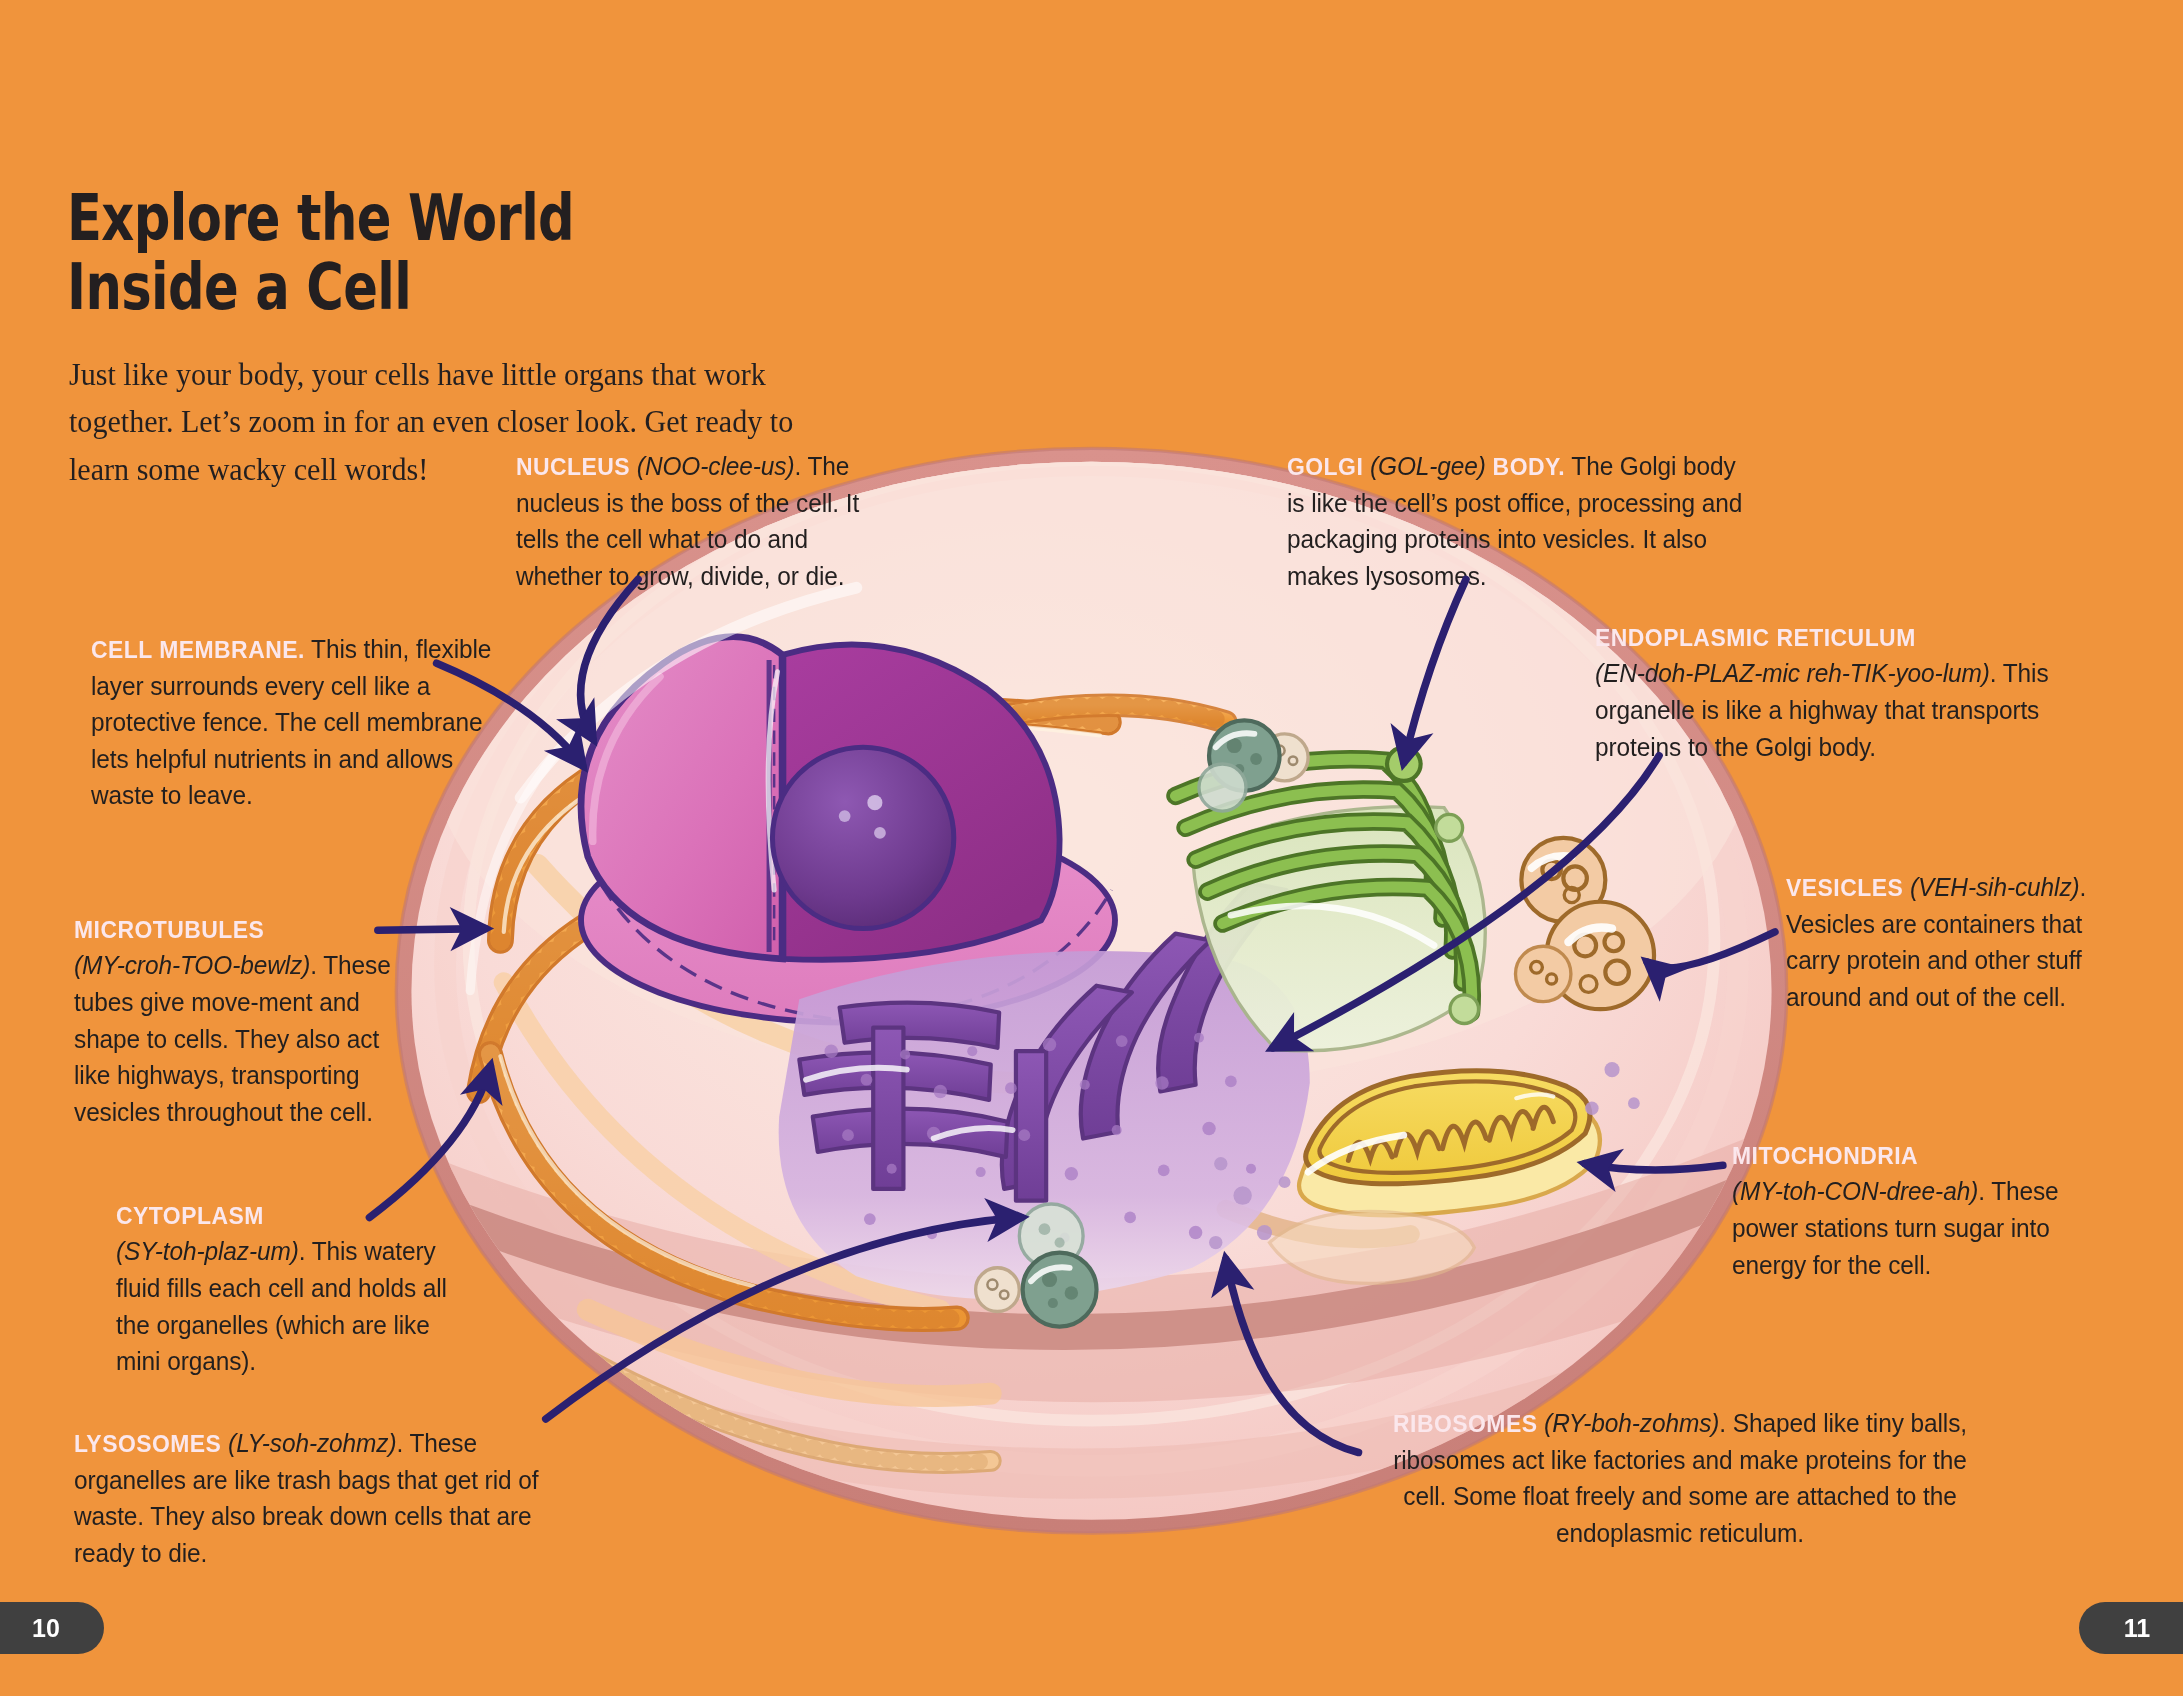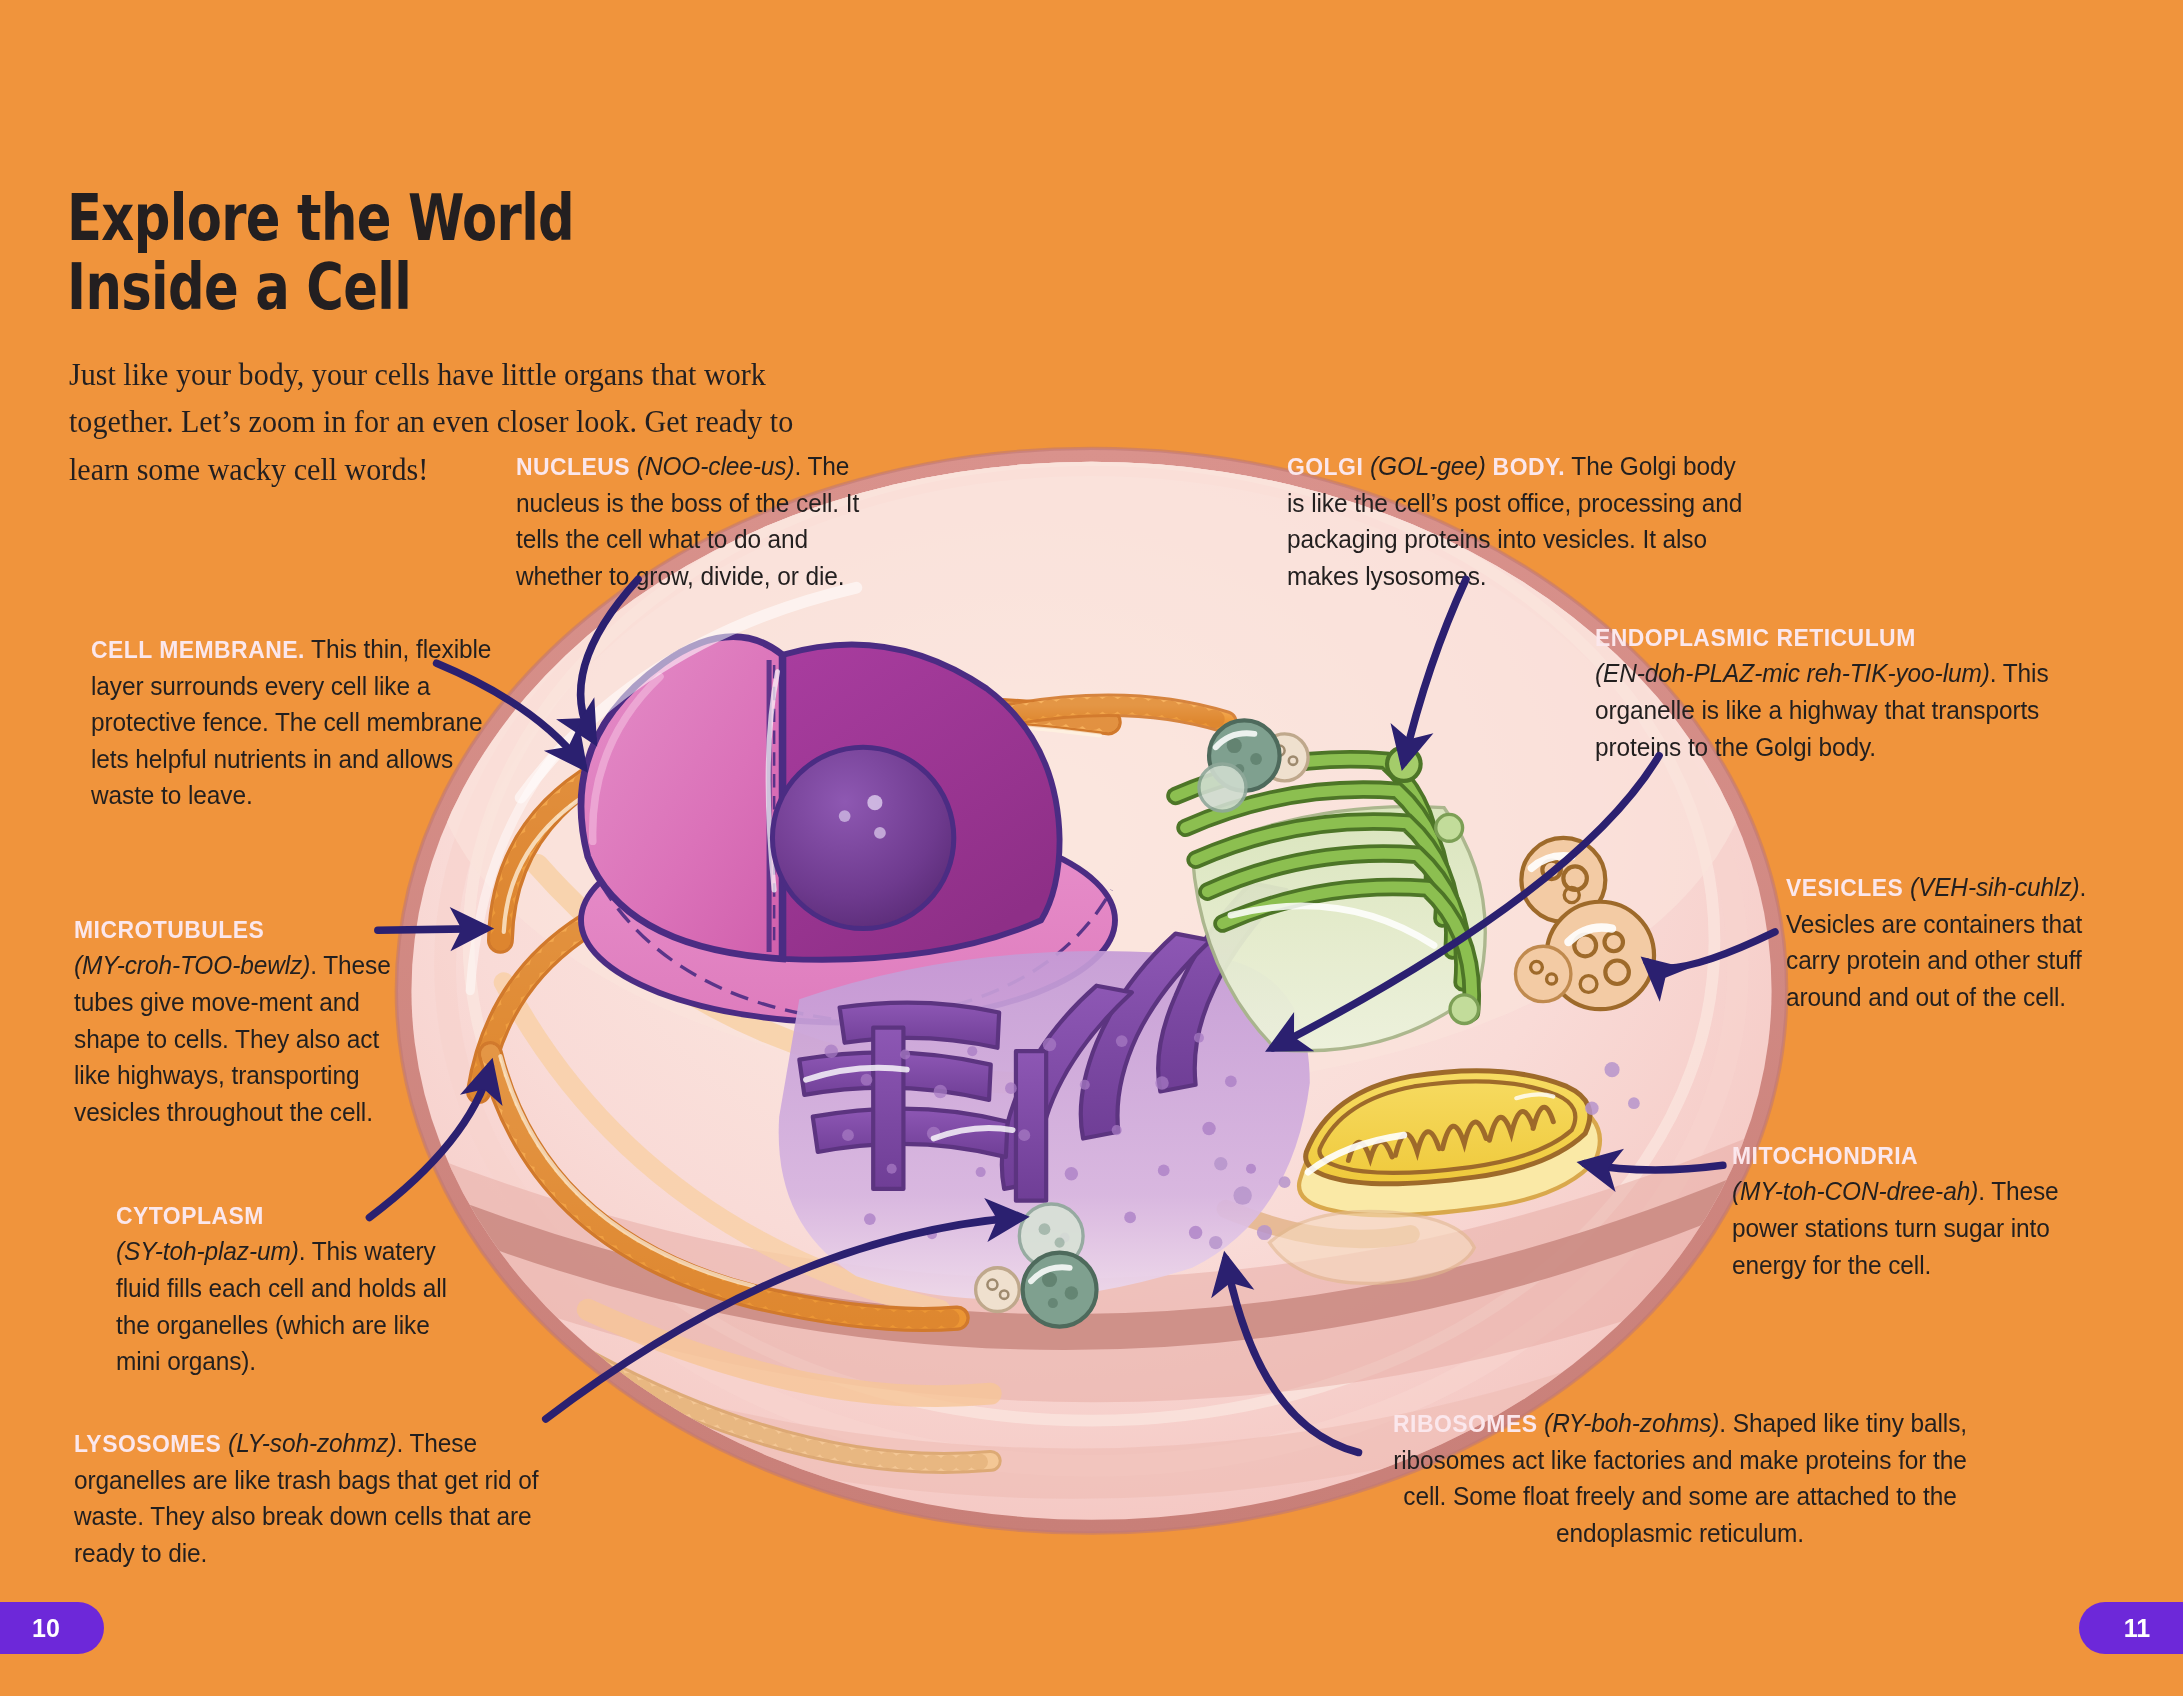--- a/index.html
+++ b/index.html
@@ -85,21 +85,21 @@
   #callout-cytoplasm      { left: 116px; top: 1199px; width: 369px; }
   #callout-ribosomes      { left: 1365px; top: 1405px; width: 630px; }
   #callout-lysosomes      { left: 74px; top: 1425px; width: 487px; }
 
   
   .page-badge {
     position: absolute;
     bottom: 42px;
     height: 52px;
     width: 92px;
-    background: #6d28d9;
+    background: #404040;
     color: #ffffff;
     font-weight: 700;
     font-size: 25px;
     display: flex;
     align-items: center;
     z-index: 60;
   }
   #page-badge-left {
     left: 0;
     border-radius: 0 26px 26px 0;

